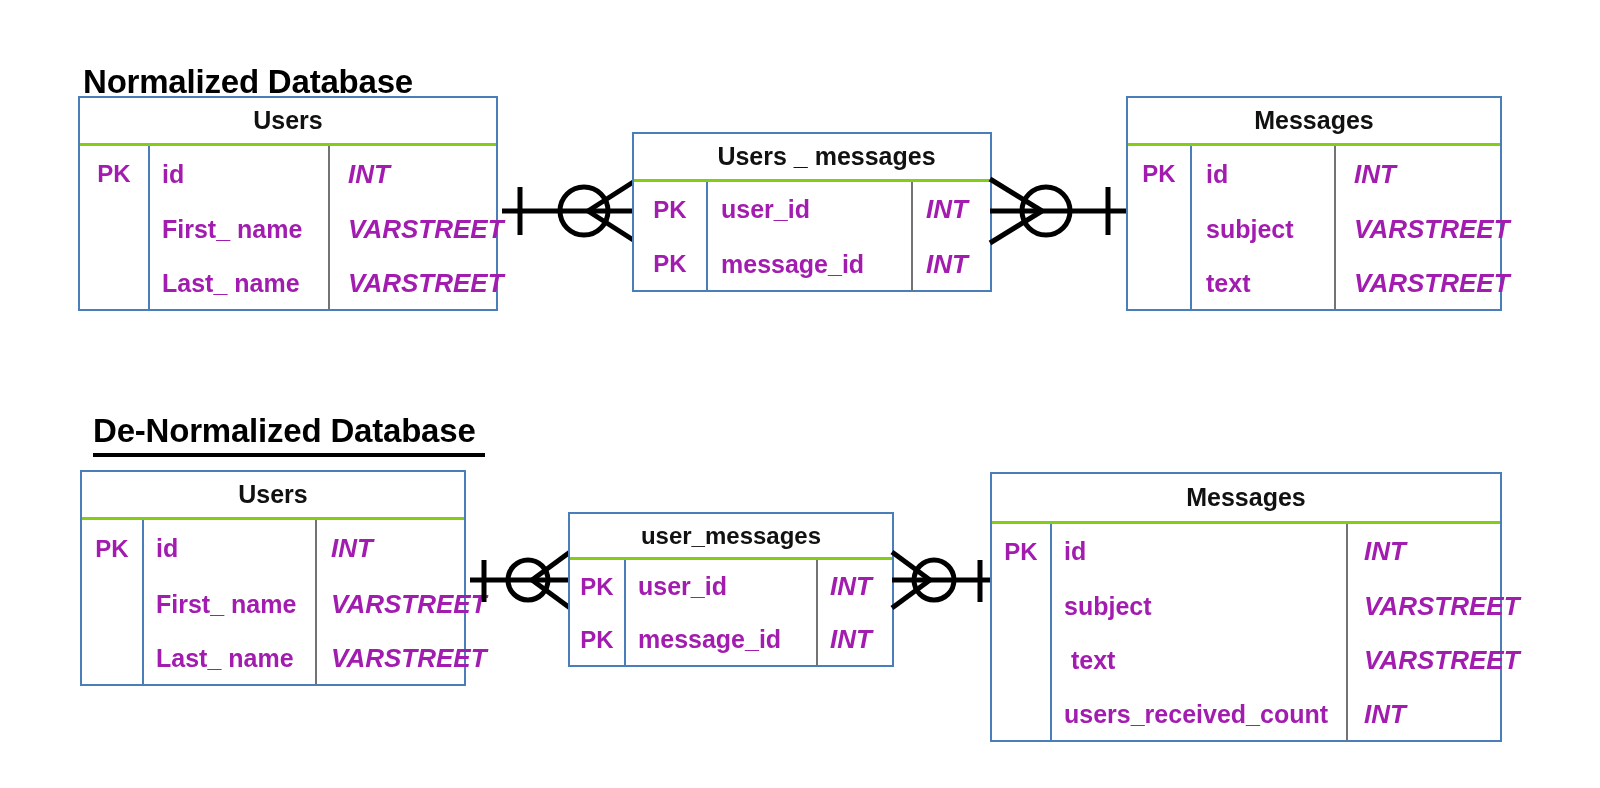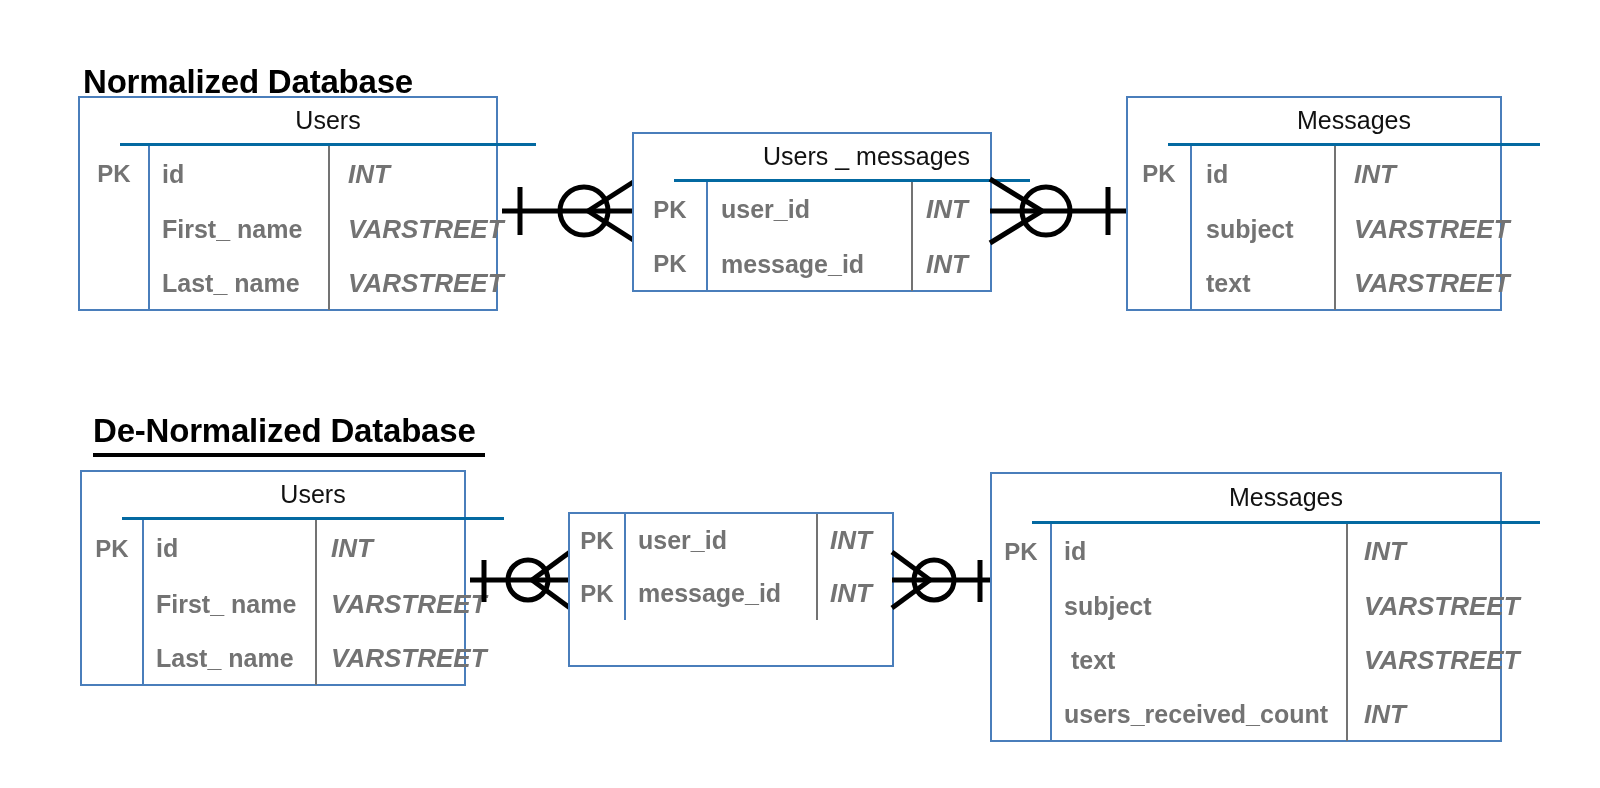--- a/index.html
+++ b/index.html
@@ -38,28 +38,27 @@
   
   .entity {
     position: absolute;
     box-sizing: border-box;
     border: 2px solid #4a7ebb;
     background: #ffffff;
   }
   .entity-header {
     box-sizing: border-box;
     width: 100%;
-    border-bottom: 3px solid #0369a1;
+    border-bottom: 3px solid #84cc16;
     display: flex;
     align-items: center;
     justify-content: center;
-    font-weight: normal;
+    font-weight: bold;
     color: #111111;
     white-space: pre;
-    margin-left: 40px;
   }
   .entity-body {
     display: flex;
     width: 100%;
     box-sizing: border-box;
   }
   .col-key {
     box-sizing: border-box;
     border-right: 2px solid #4a7ebb;
     display: flex;
@@ -76,21 +75,21 @@
   .col-type {
     box-sizing: border-box;
     display: flex;
     flex-direction: column;
     flex: none;
   }
   .cell {
     display: flex;
     align-items: center;
     font-weight: bold;
-    color: #737373;
+    color: #a21caf;
     white-space: pre;
     box-sizing: border-box;
   }
   .cell.key     { justify-content: center; }
   .cell.name    { justify-content: flex-start; }
   .cell.type    { justify-content: flex-start; font-style: italic; }
 
   
   .connector {
     position: absolute;
@@ -212,20 +211,21 @@
     <svg width="100" height="72" viewBox="0 0 100 72">
       <line x1="0" y1="32" x2="100" y2="32" stroke="#000" stroke-width="5"></line>
       <line x1="14" y1="12" x2="14" y2="54" stroke="#000" stroke-width="5"></line>
       <circle cx="58" cy="32" r="20" fill="none" stroke="#000" stroke-width="5"></circle>
       <line x1="100" y1="4" x2="62" y2="32" stroke="#000" stroke-width="5"></line>
       <line x1="100" y1="60" x2="62" y2="32" stroke="#000" stroke-width="5"></line>
     </svg>
   </div>
 
   <div class="entity" style="left:568px; top:512px; width:326px; height:155px;">
+    <div class="entity-header" style="height:46px; font-size:24px;">user_messages</div>
     <div class="entity-body" style="height:106px;">
       <div class="col-key" style="width:56px;">
         <div class="cell key" style="height:53px; font-size:24px;">PK</div>
         <div class="cell key" style="height:53px; font-size:24px;">PK</div>
       </div>
       <div class="col-name" style="width:192px;">
         <div class="cell name" style="height:53px; font-size:25px; padding-left:12px;">user_id</div>
         <div class="cell name" style="height:53px; font-size:25px; padding-left:12px;">message_id</div>
       </div>
       <div class="col-type" style="width:74px;">

